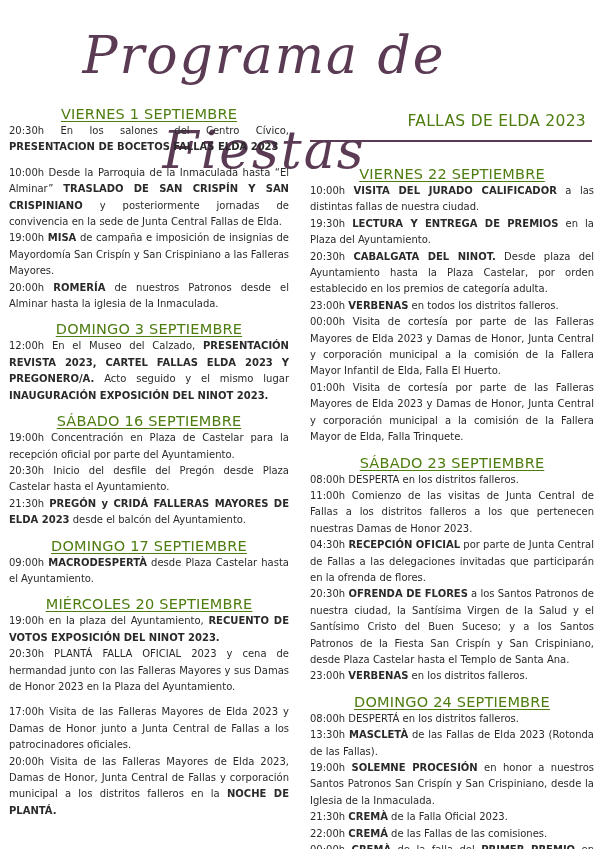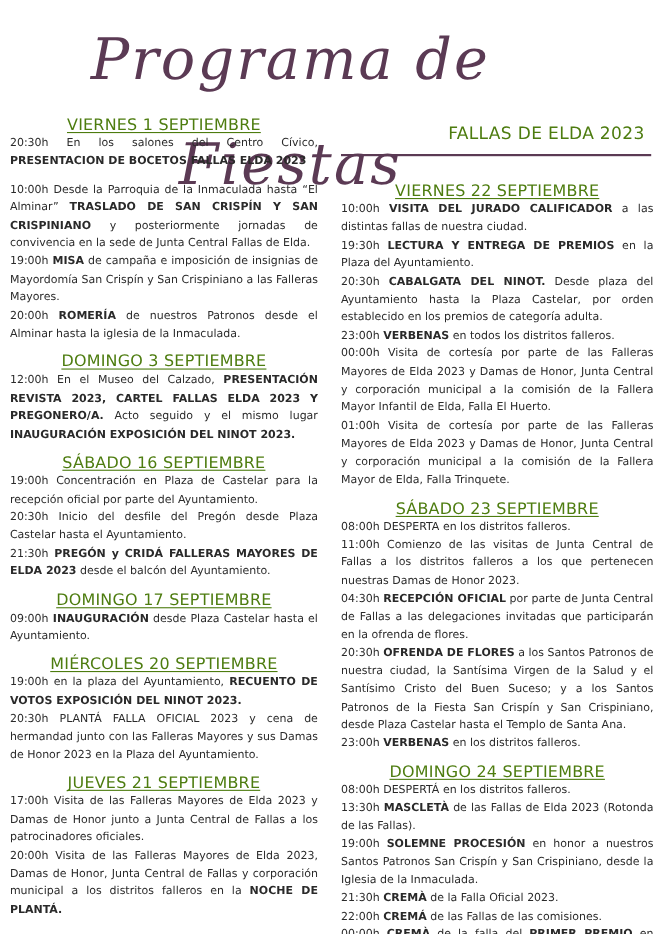--- a/index.html
+++ b/index.html
@@ -42,31 +42,30 @@
       </div>
       <div class="day">
         <span class="day-title">SÁBADO 16 SEPTIEMBRE</span>
         <p class="ev"><span>19:00h</span><span> Concentración en Plaza de Castelar para la recepción oficial por parte del Ayuntamiento.</span></p>
         <p class="ev"><span>20:30h</span><span> Inicio del desfile del Pregón desde Plaza Castelar hasta el Ayuntamiento.</span></p>
         <p class="ev"><span>21:30h</span><span> </span><b>PREGÓN y CRIDÁ FALLERAS MAYORES DE ELDA 2023</b><span> desde el balcón del Ayuntamiento.</span></p>
         <div class="gap"></div>
       </div>
       <div class="day">
         <span class="day-title">DOMINGO 17 SEPTIEMBRE</span>
-        <p class="ev"><span>09:00h</span><span> </span><b>INAUGURACIÓN</b><span> desde Plaza Castelar hasta el Ayuntamiento.</span></p>
+        <p class="ev"><span>09:00h</span><span> </span><b>MACRODESPERTÀ</b><span> desde Plaza Castelar hasta el Ayuntamiento.</span></p>
         <div class="gap"></div>
       </div>
       <div class="day">
         <span class="day-title">MIÉRCOLES 20 SEPTIEMBRE</span>
         <p class="ev"><span>19:00h</span><span> en la plaza del Ayuntamiento, </span><b>RECUENTO DE VOTOS EXPOSICIÓN DEL NINOT 2023.</b></p>
         <p class="ev"><span>20:30h</span><span> PLANTÁ FALLA OFICIAL 2023 y cena de hermandad junto con las Falleras Mayores y sus Damas de Honor 2023 en la Plaza del Ayuntamiento.</span></p>
         <div class="gap"></div>
       </div>
       <div class="day">
-        <span class="day-title">JUEVES 21 SEPTIEMBRE</span>
         <p class="ev"><span>17:00h</span><span> Visita de las Falleras Mayores de Elda 2023 y Damas de Honor junto a Junta Central de Fallas a los patrocinadores oficiales.</span></p>
         <p class="ev"><span>20:00h</span><span> Visita de las Falleras Mayores de Elda 2023, Damas de Honor, Junta Central de Fallas y corporación municipal a los distritos falleros en la </span><b>NOCHE DE PLANTÁ.</b></p>
       </div>
     </div>
 </div>
 
 <div class="col right">
   <div class="brand">
     <span class="brand-text">FALLAS DE ELDA 2023</span>
     <div class="brand-line"></div>

